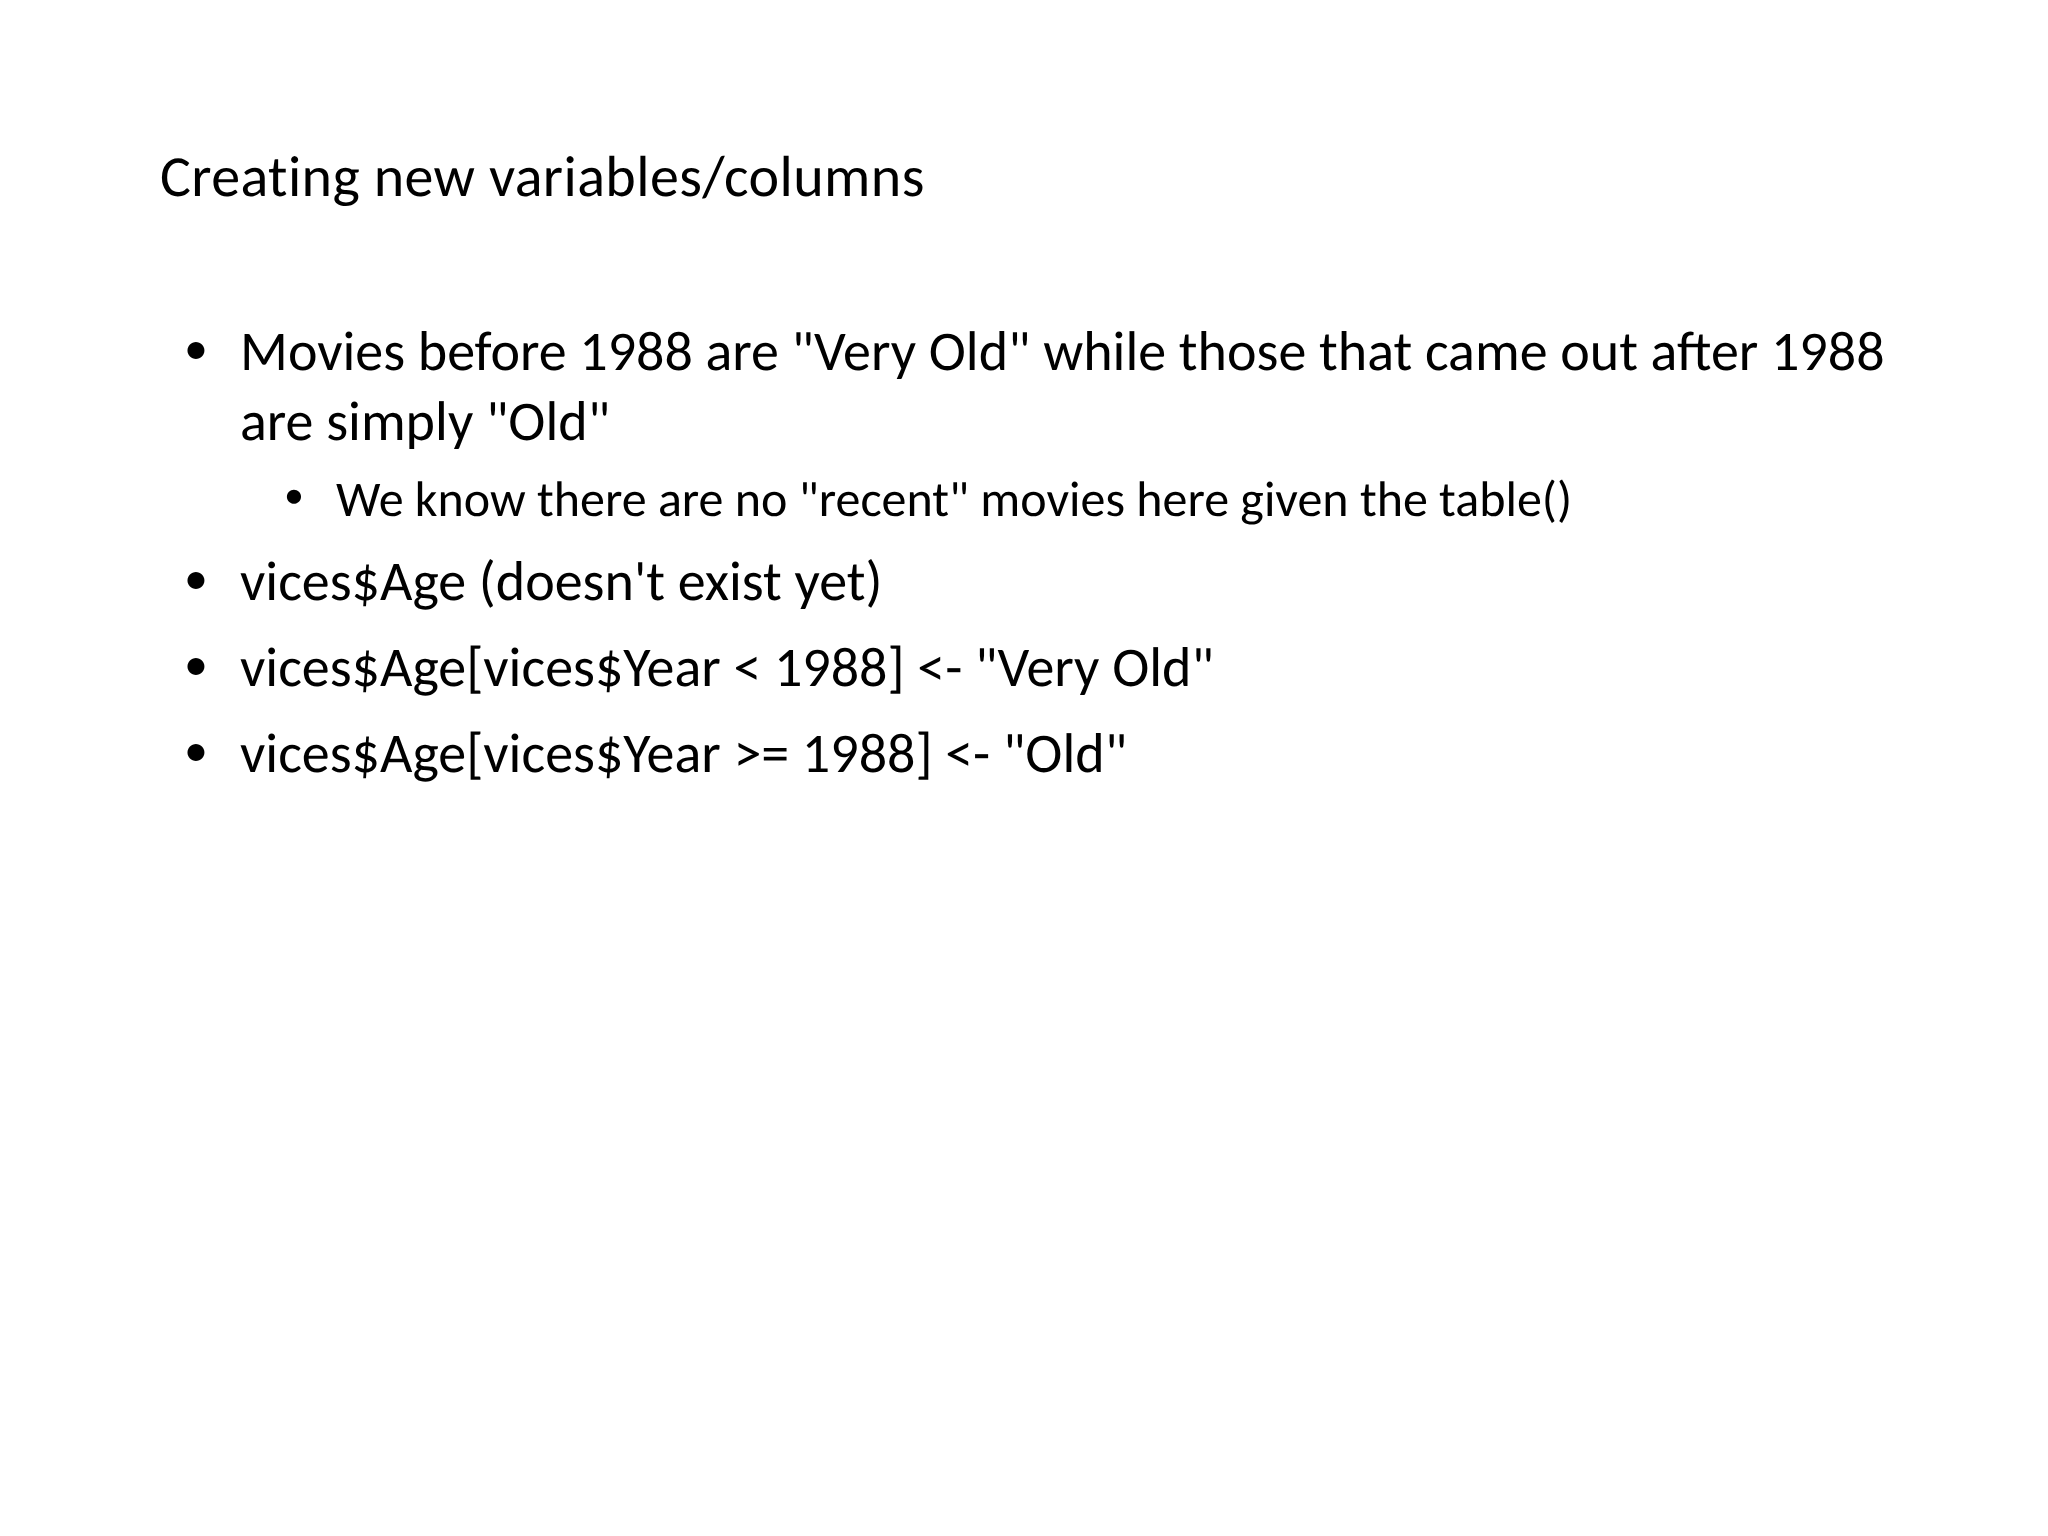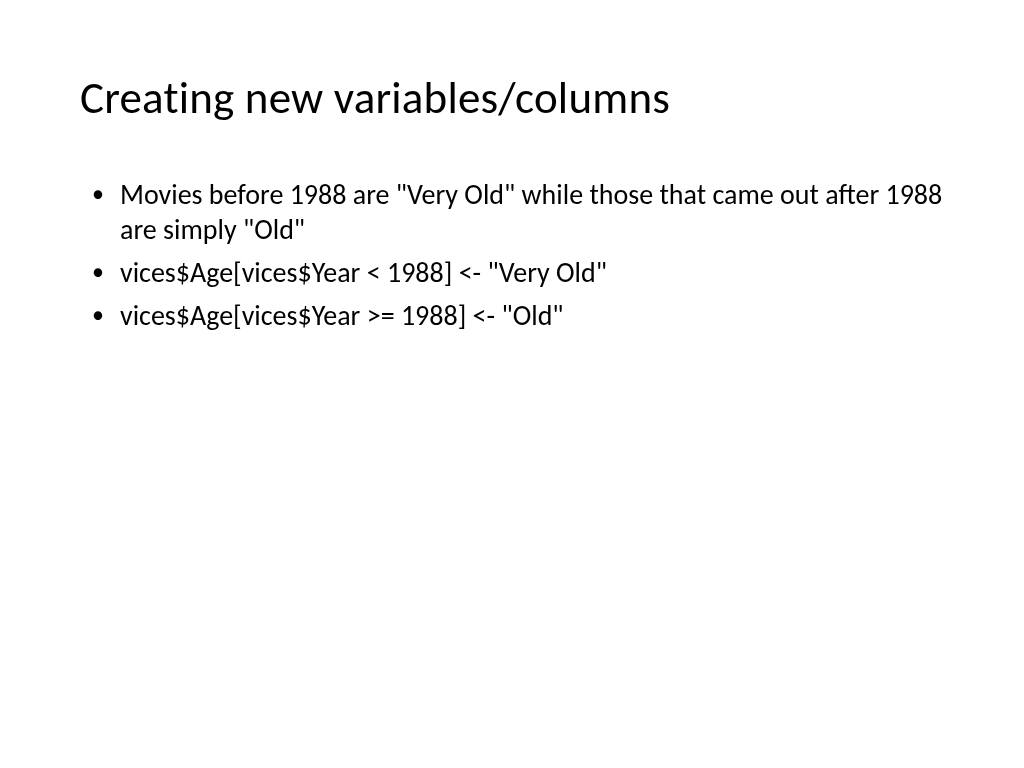--- a/index.html
+++ b/index.html
@@ -10,21 +10,21 @@
     body {
       width: 1024px;
       height: 768px;
       background: white;
       font-family: Calibri, "Segoe UI", Arial, sans-serif;
       color: #000;
       padding: 70px 80px 40px 80px;
       overflow: hidden;
     }
     .title {
-      font-size: 45px;
+      font-size: 29px;
       font-weight: 400;
       margin-bottom: 52px;
       letter-spacing: 0.2px;
     }
     .content {
       font-size: 28px;
       line-height: 1.25;
     }
     ul {
       list-style: none;
@@ -68,20 +68,28 @@
   </style>
 </head>
 <body>
 
 <h1 class="title">Creating new variables/columns</h1>
 
 <div class="content">
   <ul class="level1">
     <li class="gap-after">
       <span>Movies before 1988 are "Very Old" while those that came out after 1988 are simply "Old"</span>
+      <ul class="level2">
+        <li>
+          <span>We know there are no "recent" movies here given the table()</span>
+        </li>
+      </ul>
+    </li>
+    <li class="gap-after-big">
+      <span>vices$Age (doesn't exist yet)</span>
     </li>
     <li>
       <span>vices$Age[vices$Year &lt; 1988] &lt;- "Very Old"</span>
     </li>
     <li>
       <span>vices$Age[vices$Year &gt;= 1988] &lt;- "Old"</span>
     </li>
   </ul>
 </div>
 

